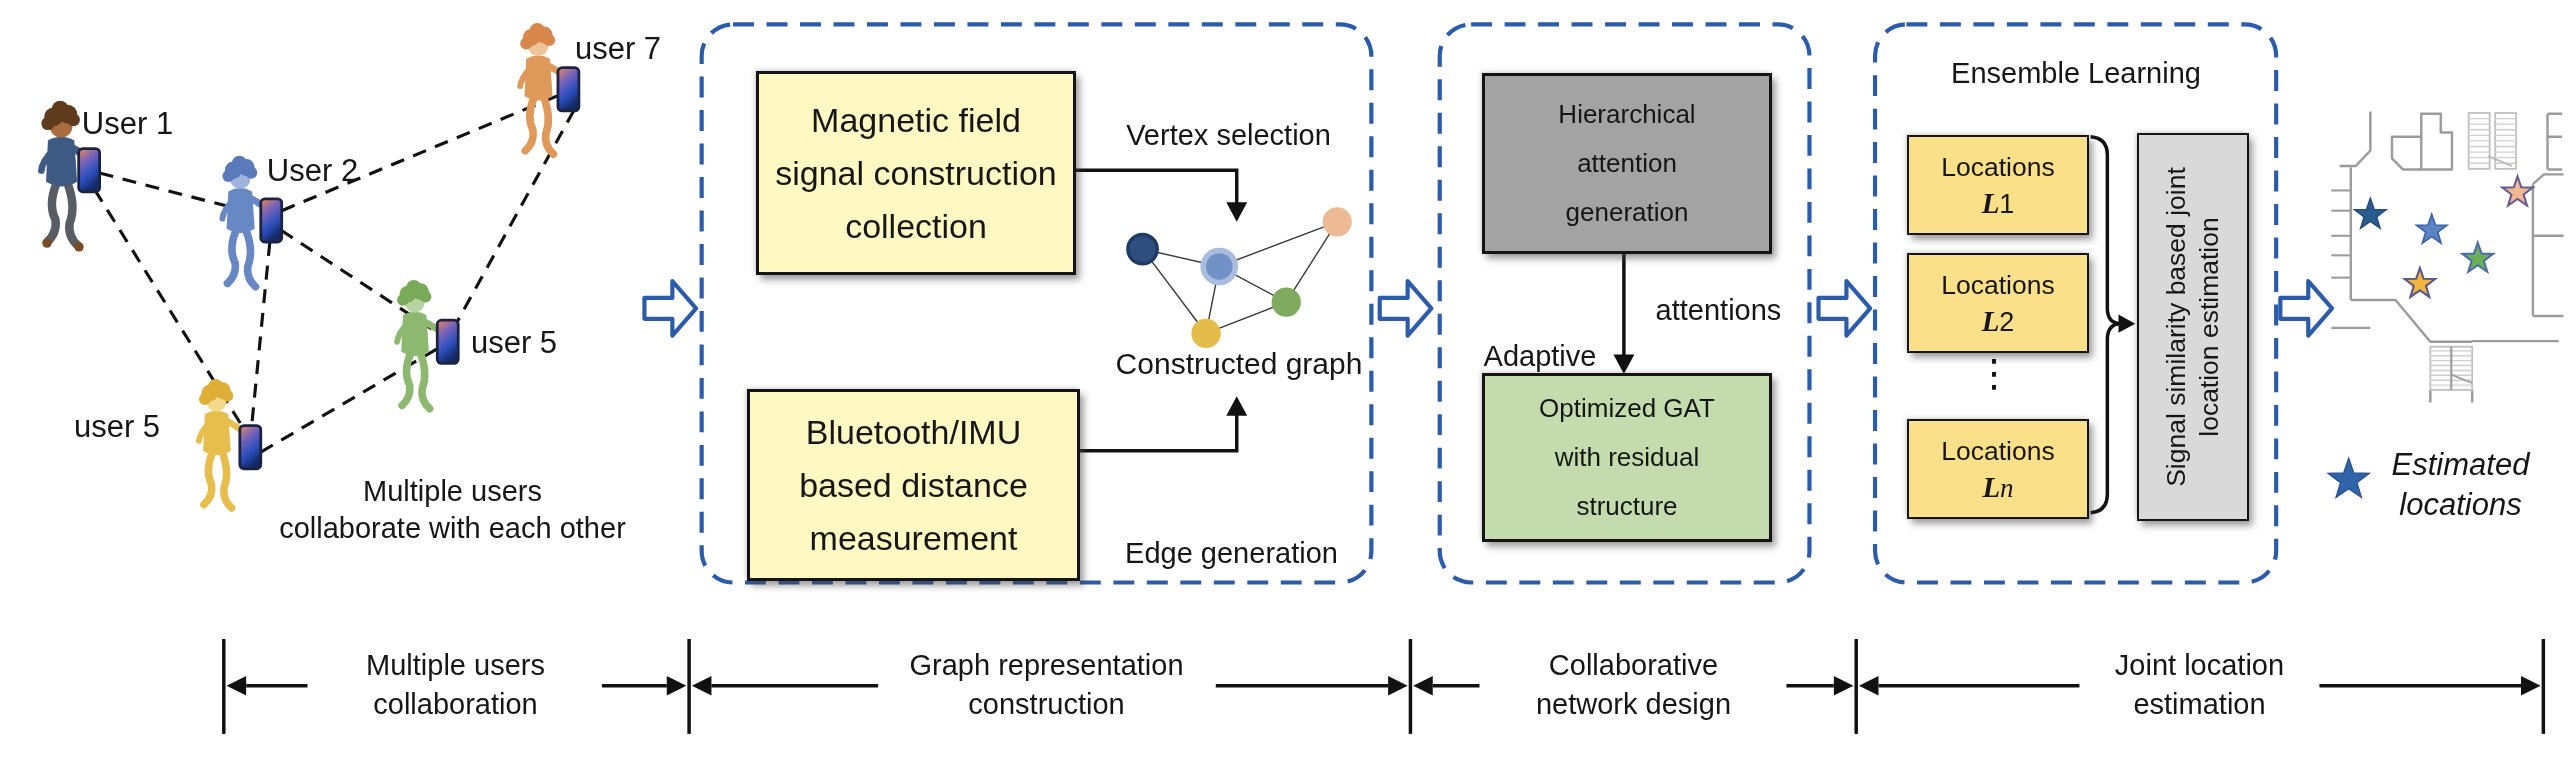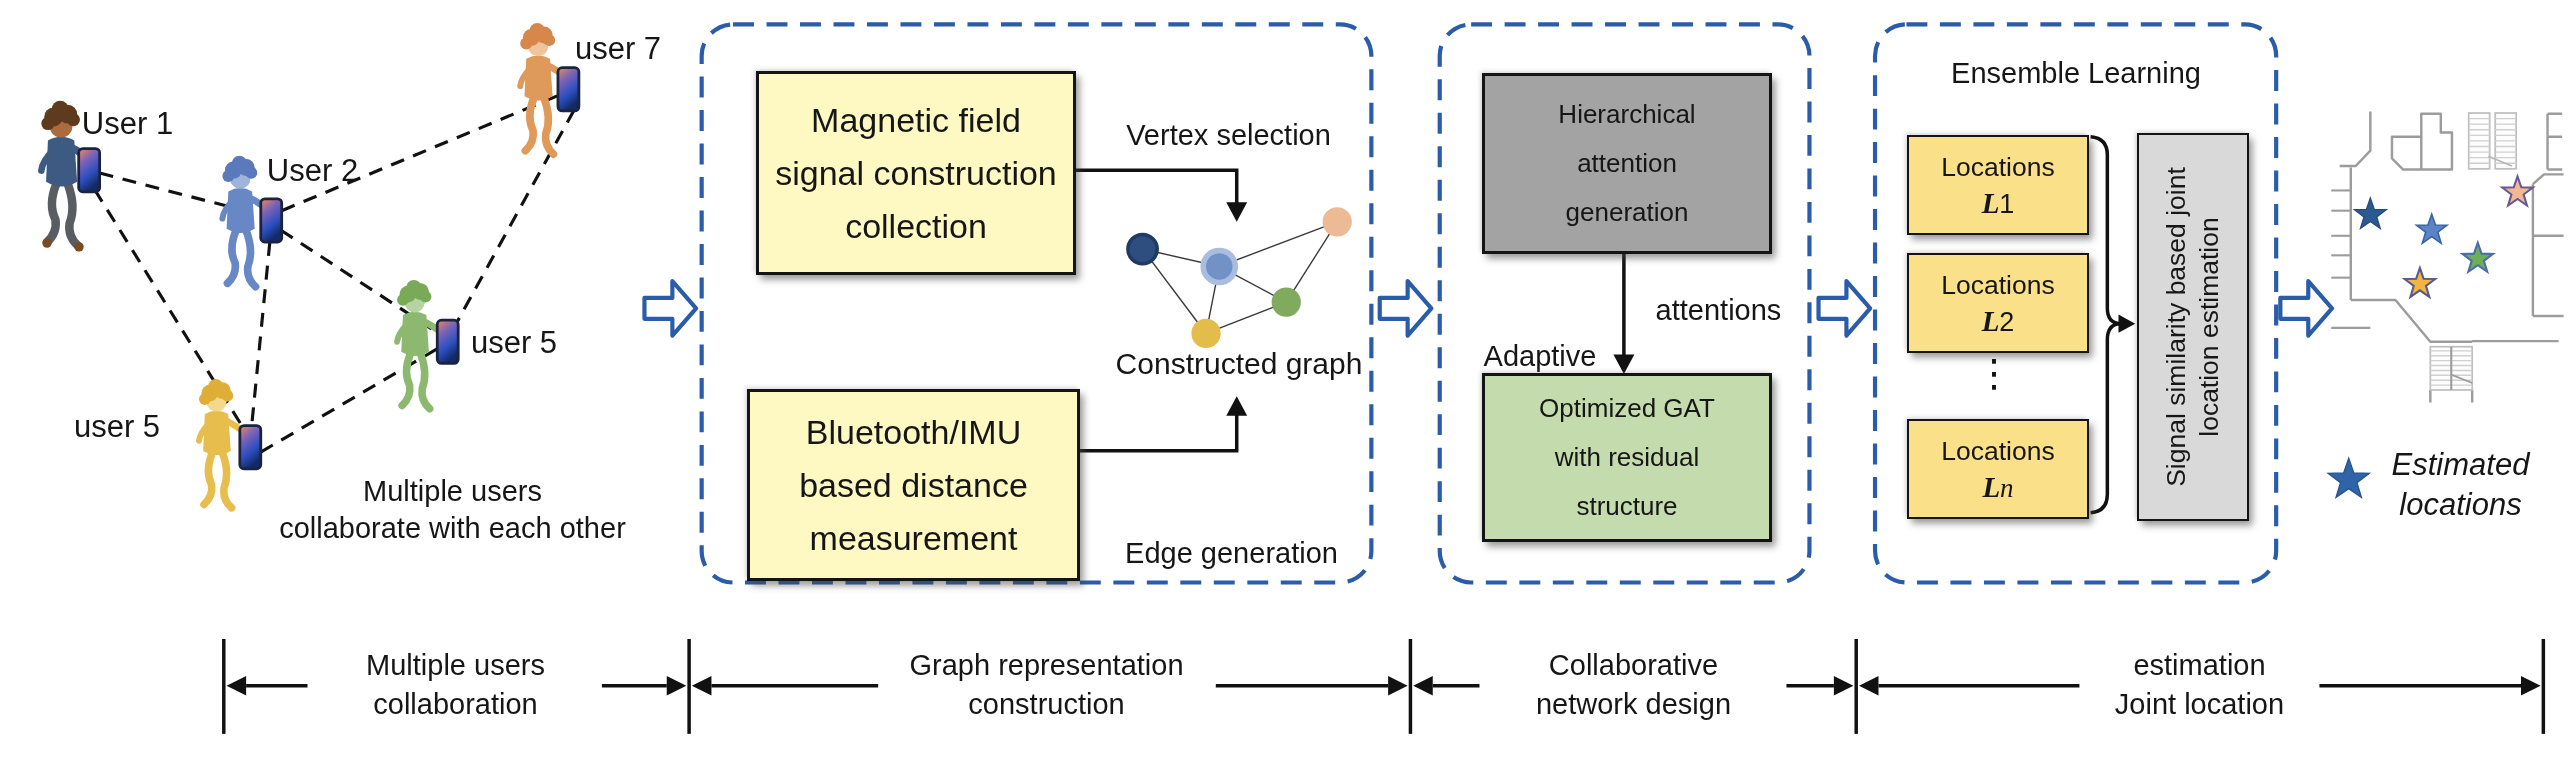--- a/index.html
+++ b/index.html
@@ -340,18 +340,18 @@
   </div>
   <div class="txt axis-lbl" style="left:865px;top:646px;width:363px;">
     <span style="display:block">Graph representation</span>
     <span style="display:block">construction</span>
   </div>
   <div class="txt axis-lbl" style="left:1452px;top:646px;width:363px;">
     <span style="display:block">Collaborative</span>
     <span style="display:block">network design</span>
   </div>
   <div class="txt axis-lbl" style="left:2018px;top:646px;width:363px;">
+    <span style="display:block">Joint location</span>
     <span style="display:block">estimation</span>
-    <span style="display:block">Joint location</span>
   </div>
 
 </div>
 
 
 </body></html>

